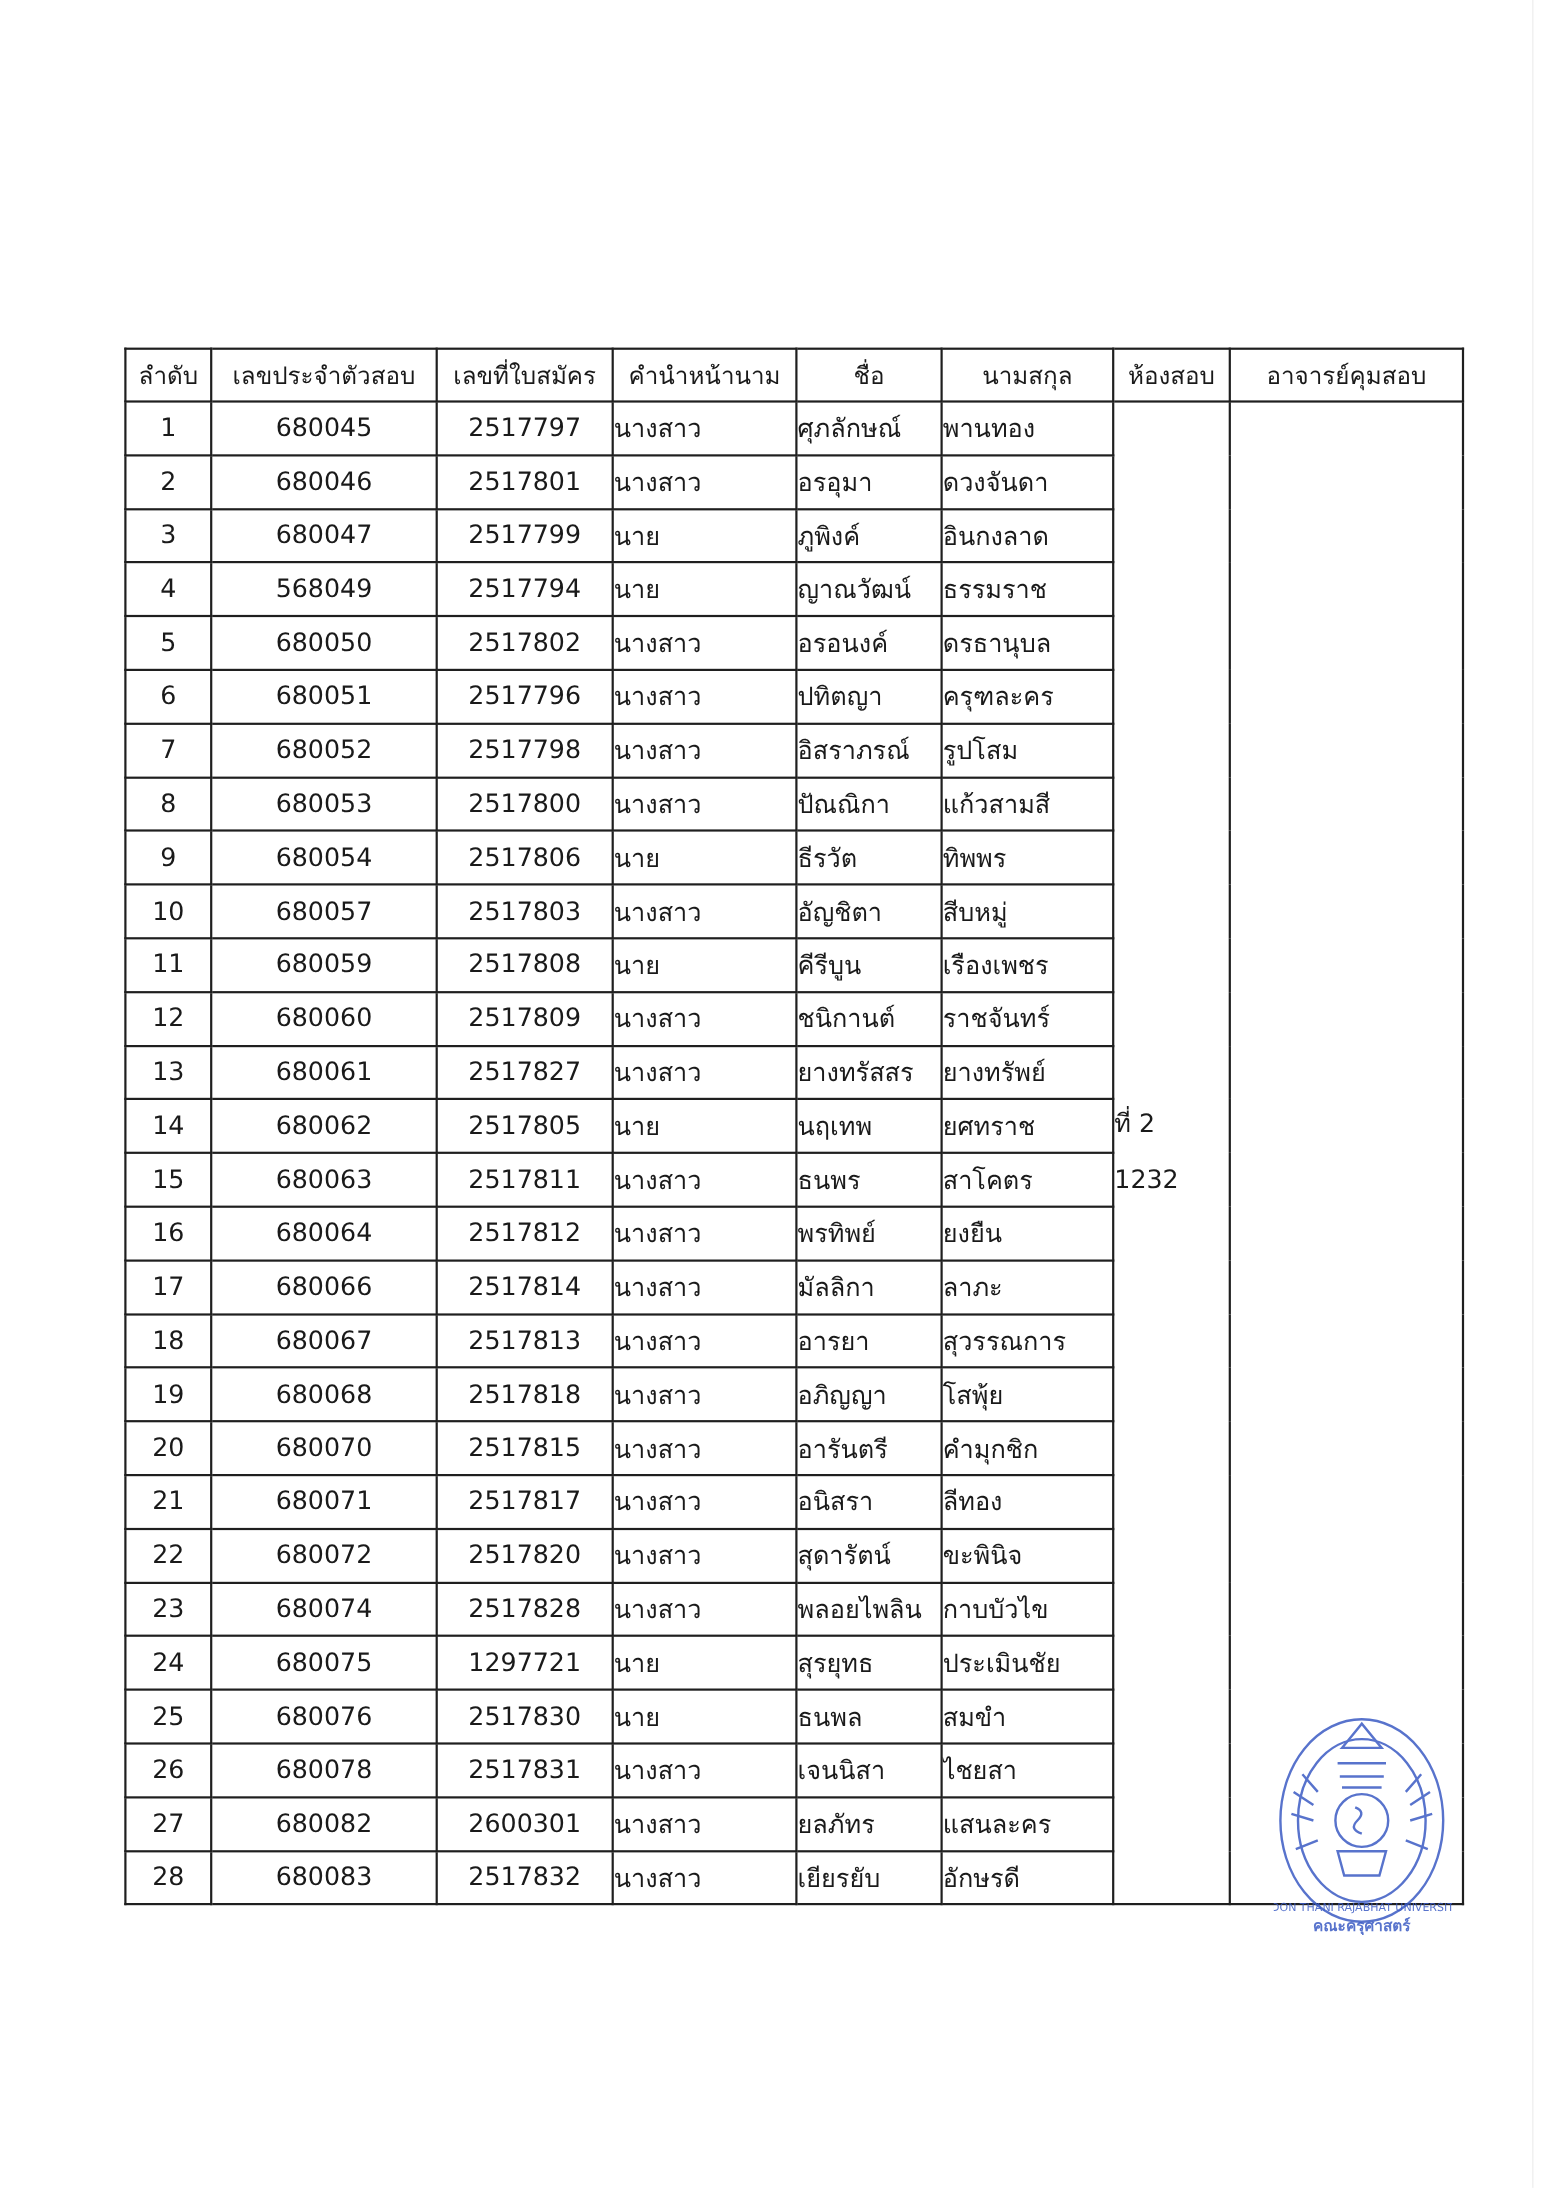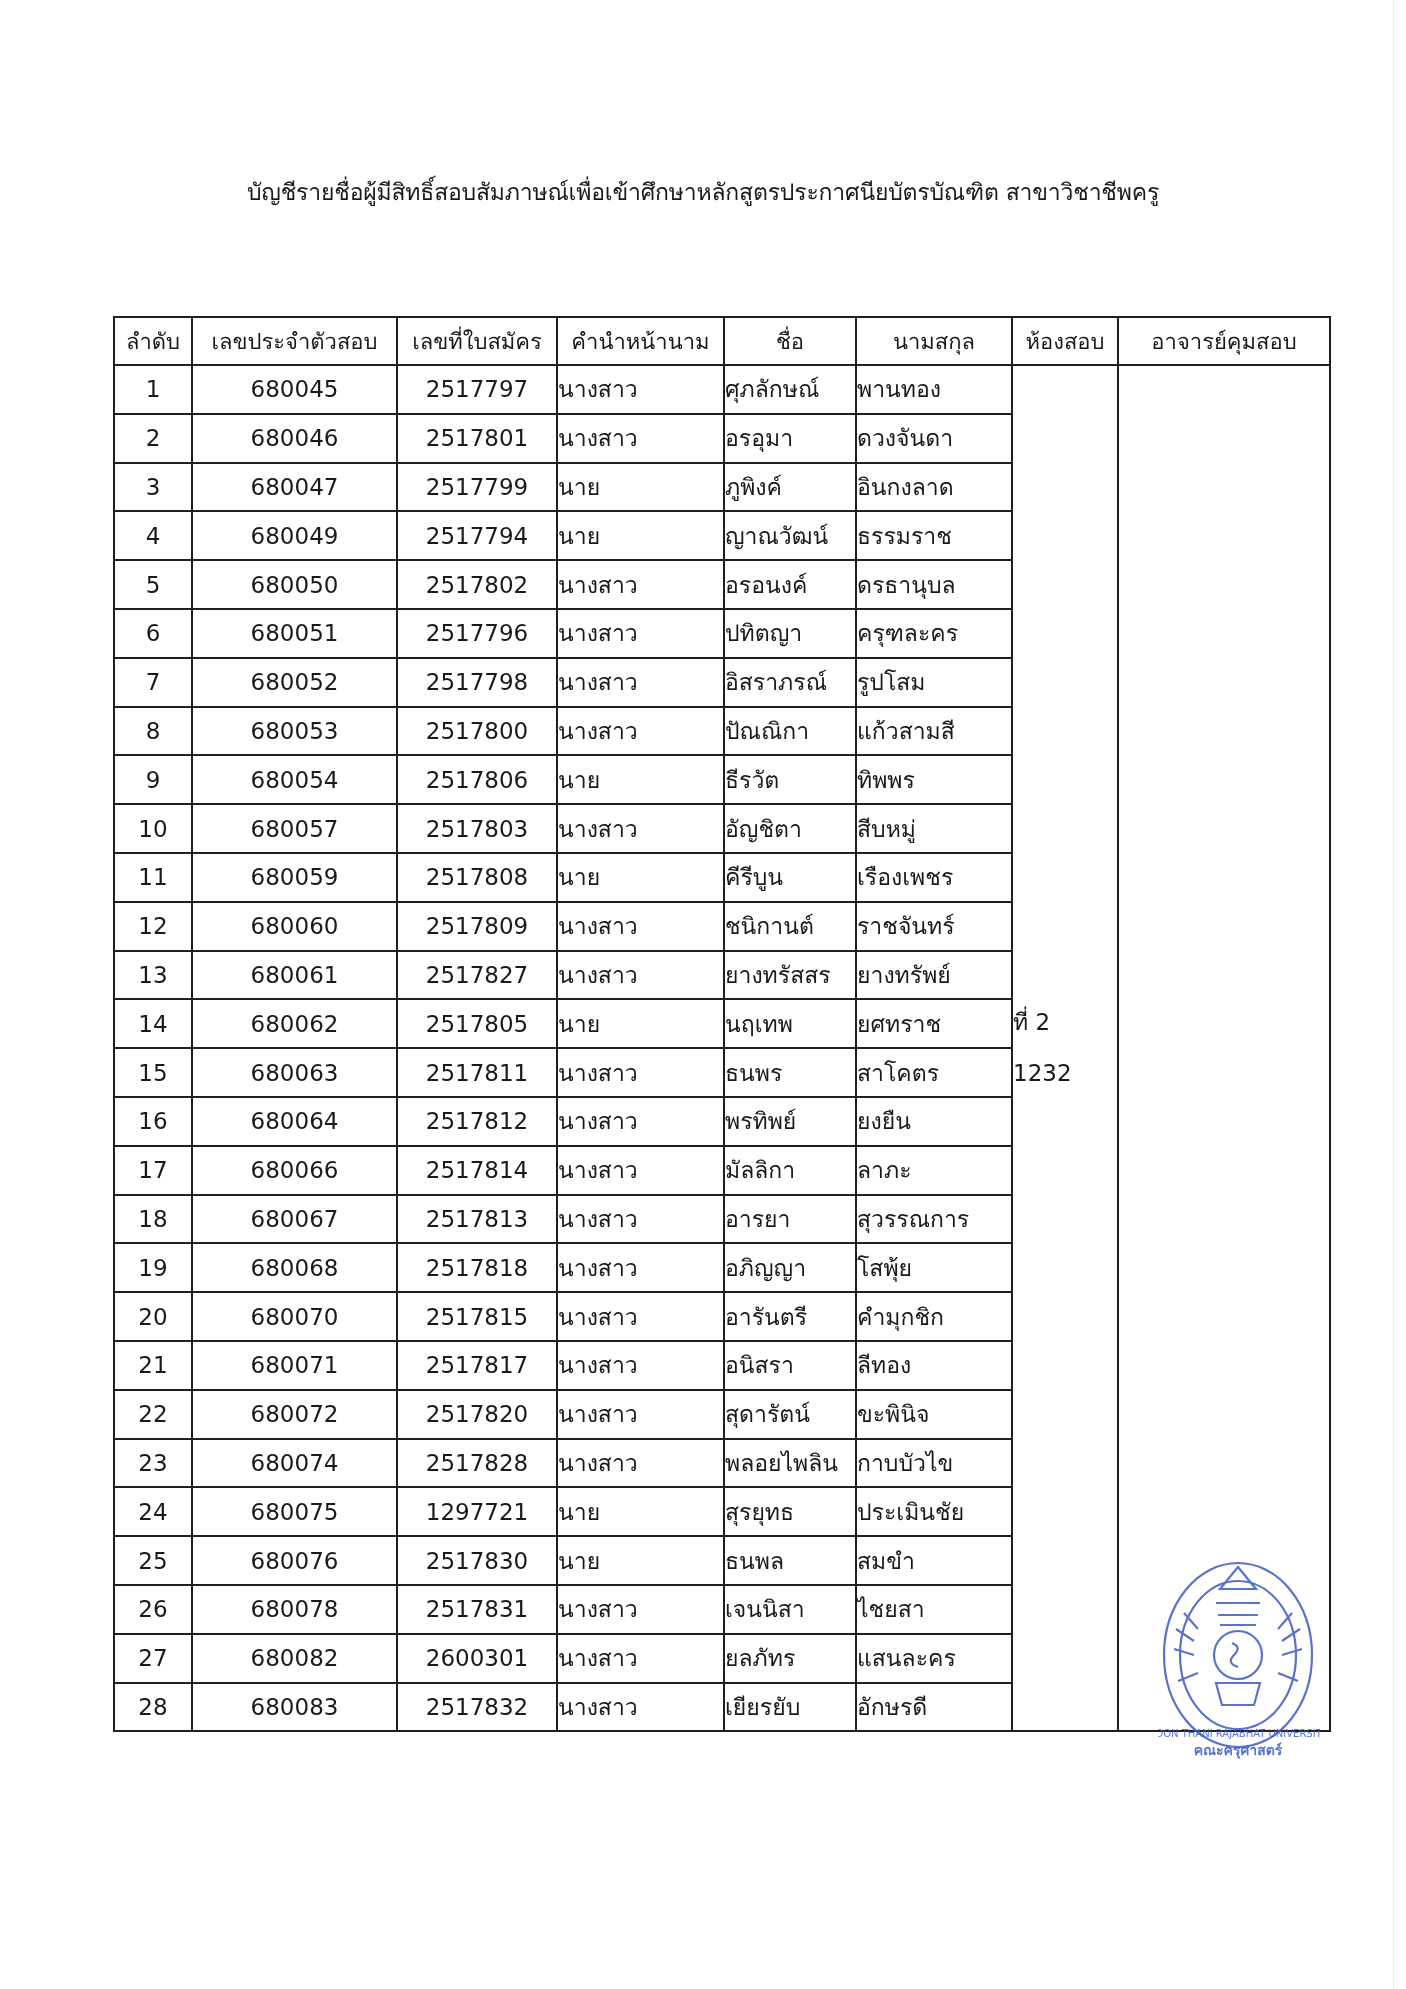--- a/index.html
+++ b/index.html
@@ -80,21 +80,20 @@
       width: 162px;
       height: 210px;
     }
   </style>
 </head>
 <body>
 
 <div class="page-edge"></div>
 
 <div class="title-block">
-  <div class="title-line">บัญชีรายชื่อผู้มีสิทธิ์สอบสัมภาษณ์เพื่อเข้าศึกษาหลักสูตรประกาศนียบัตรบัณฑิต สาขาวิชาชีพครู</div>
 </div>
 
 <table class="roster">
   <colgroup>
     <col style="width:78px">
     <col style="width:205px">
     <col style="width:160px">
     <col style="width:167px">
     <col style="width:132px">
     <col style="width:156px">
@@ -138,21 +137,21 @@
       <tr>
         <td class="c-no">3</td>
         <td class="c-id">680047</td>
         <td class="c-app">2517799</td>
         <td class="c-title">นาย</td>
         <td class="c-first">ภูพิงค์</td>
         <td class="c-last">อินกงลาด</td>
       </tr>
       <tr>
         <td class="c-no">4</td>
-        <td class="c-id">680049</td>
+        <td class="c-id">568049</td>
         <td class="c-app">2517794</td>
         <td class="c-title">นาย</td>
         <td class="c-first">ญาณวัฒน์</td>
         <td class="c-last">ธรรมราช</td>
       </tr>
       <tr>
         <td class="c-no">5</td>
         <td class="c-id">680050</td>
         <td class="c-app">2517802</td>
         <td class="c-title">นางสาว</td>

